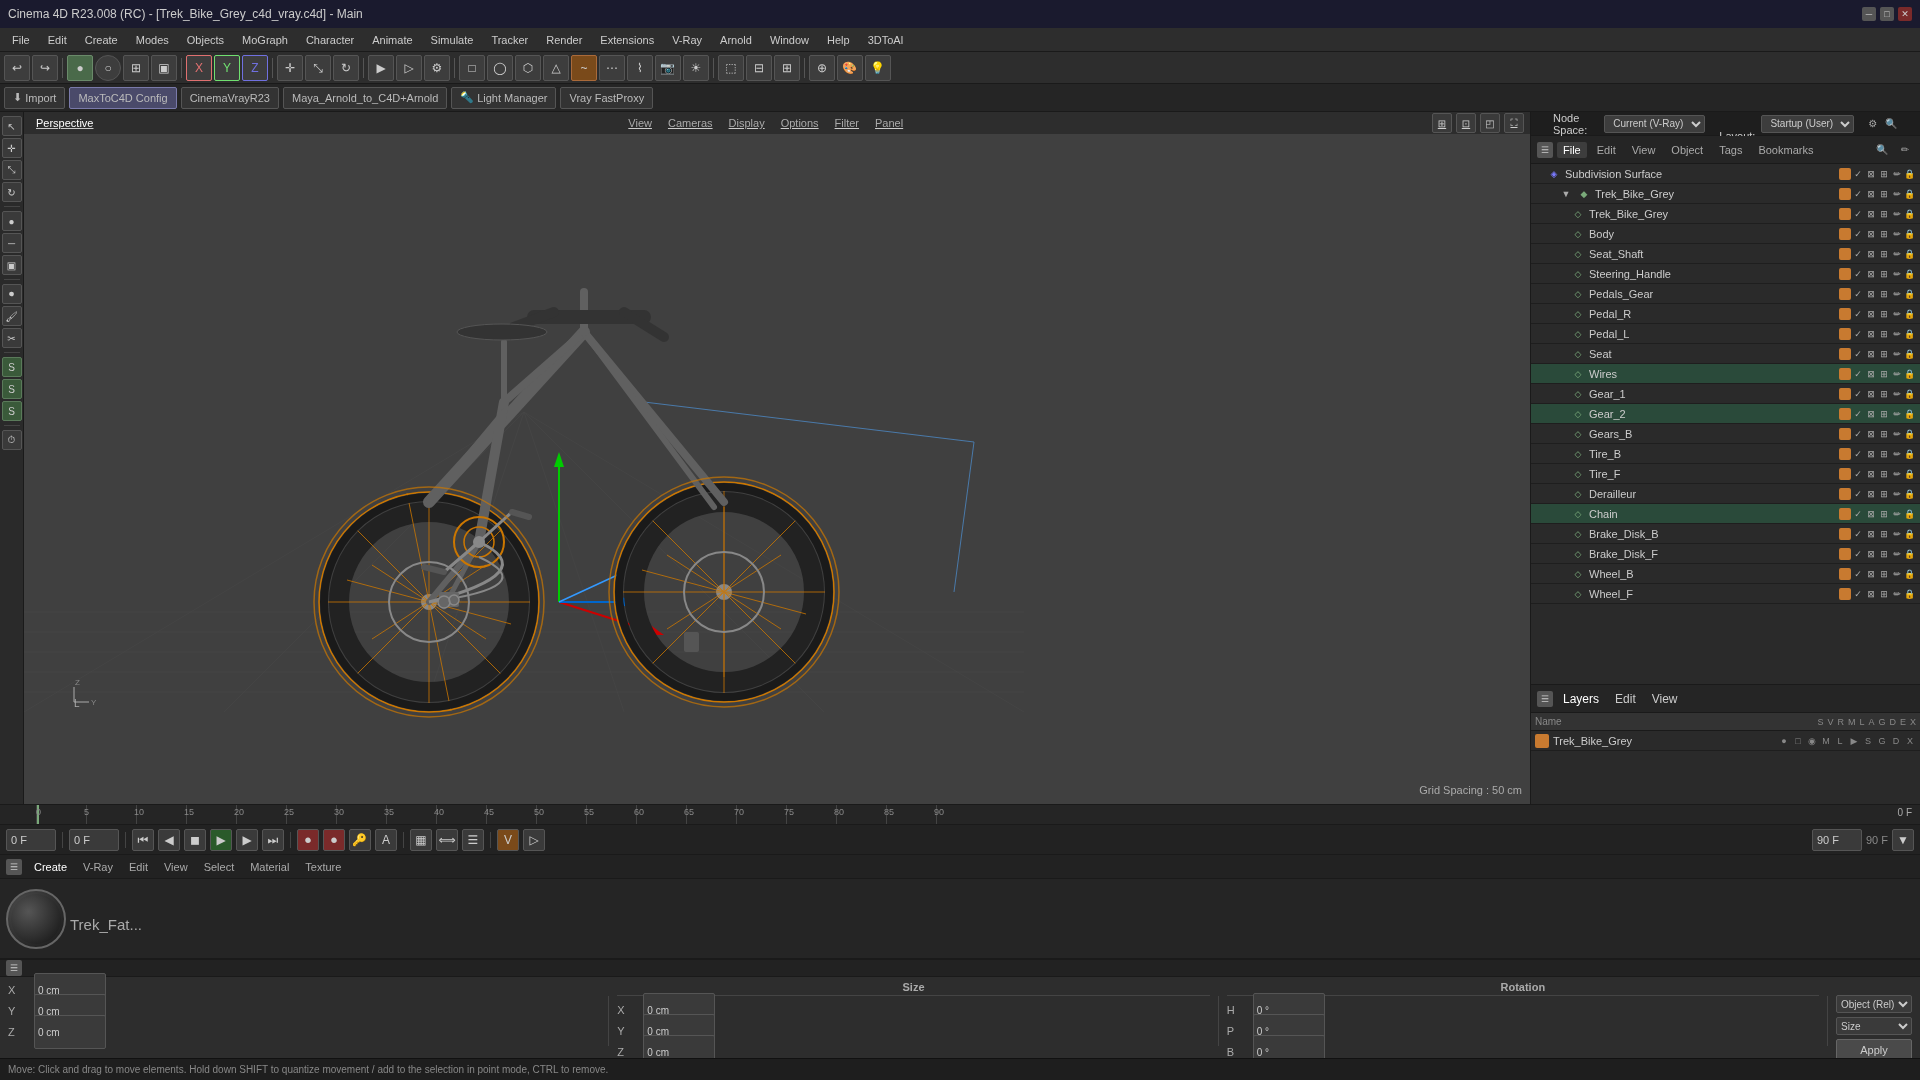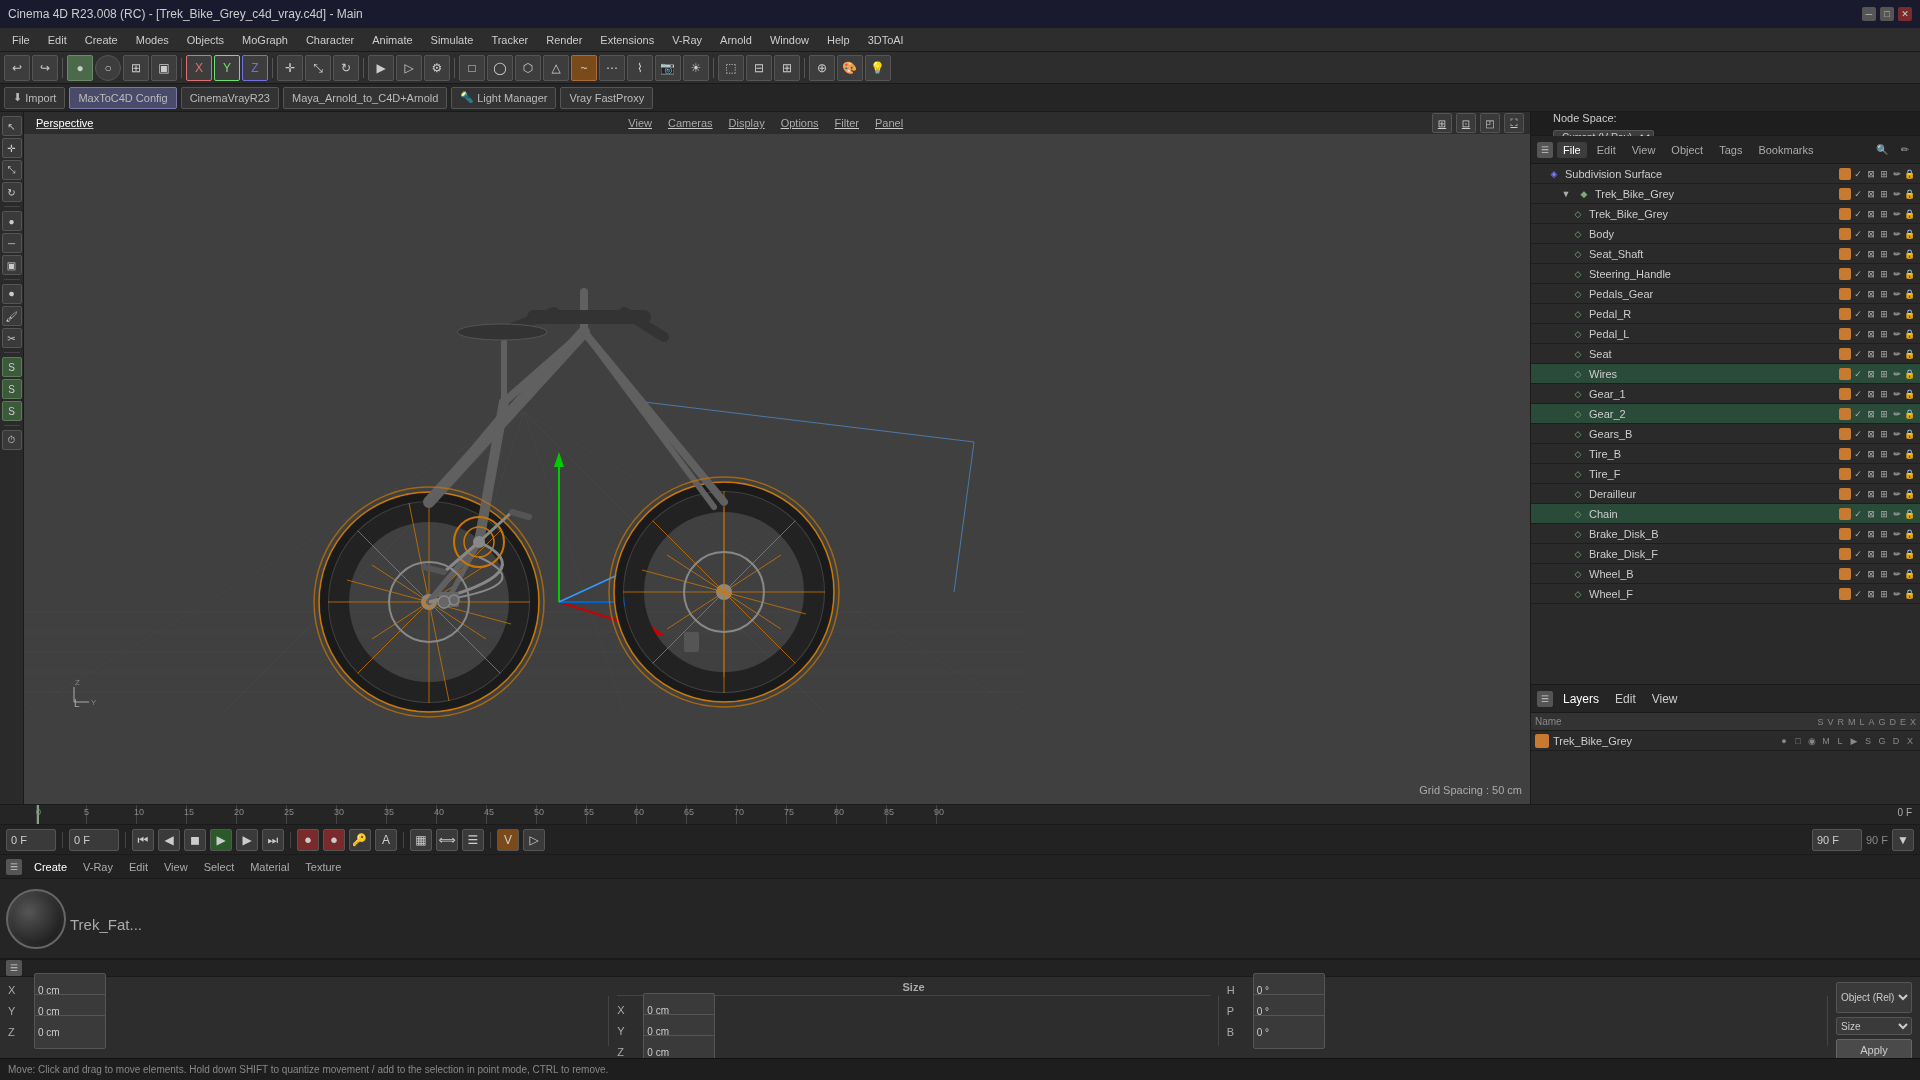--- a/index.html
+++ b/index.html
@@ -591,26 +591,25 @@
     
     ::-webkit-scrollbar { width: 6px; }
     ::-webkit-scrollbar-track { background: #1e1e1e; }
     ::-webkit-scrollbar-thumb { background: #555; border-radius: 3px; }
 
     
     #top-right-bar {
       height: 24px;
       background: #1e1e1e;
       display: flex;
-      align-items: flex-start;
+      align-items: center;
       padding: 0 22px;
       gap: 6px;
       flex-shrink: 0;
       border-bottom: 1px solid #1a1a1a;
-      flex-direction: column;
     }
   </style>
 </head>
 <body>
 
 <div id="title-bar">
   <div class="title-text">Cinema 4D R23.008 (RC) - [Trek_Bike_Grey_c4d_vray.c4d] - Main</div>
   <div class="win-buttons">
     <div class="win-btn">─</div>
     <div class="win-btn">□</div>
@@ -1440,37 +1439,38 @@
         <input class="prop-input" value="0 cm" style="">
       </div>
       <div class="prop-row">
         <div class="prop-label">Z</div>
         <input class="prop-input" value="0 cm" style="">
       </div>
     </div>
     <div class="prop-sep"></div>
 
     <div class="props-section">
+      <div class="props-section-title">Rotation</div>
       <div class="prop-row">
         <div class="prop-label">H</div>
         <input class="prop-input" value="0 °" style="">
       </div>
       <div class="prop-row">
         <div class="prop-label">P</div>
         <input class="prop-input" value="0 °" style="">
       </div>
       <div class="prop-row">
         <div class="prop-label">B</div>
         <input class="prop-input" value="0 °" style="">
       </div>
     </div>
     <div class="prop-sep"></div>
 
     <div style="padding:4px 8px;display:flex;flex-direction:column;gap:4px;justify-content:flex-end;">
-      <select style="height:31px;background:#3a3a3a;border:1px solid #555;color:#ccc;font-size:10px;border-radius:2px;">
+      <select style="height:18px;background:#3a3a3a;border:1px solid #555;color:#ccc;font-size:10px;border-radius:2px;">
         <option>Object (Rel)</option>
       </select>
       <select style="height:18px;background:#3a3a3a;border:1px solid #555;color:#ccc;font-size:10px;border-radius:2px;">
         <option>Size</option>
       </select>
       <button style="height:22px;background:#4a4a4a;border:1px solid #666;color:#ccc;font-size:11px;border-radius:2px;cursor:pointer;">Apply</button>
     </div>
   </div>
 </div>
 

